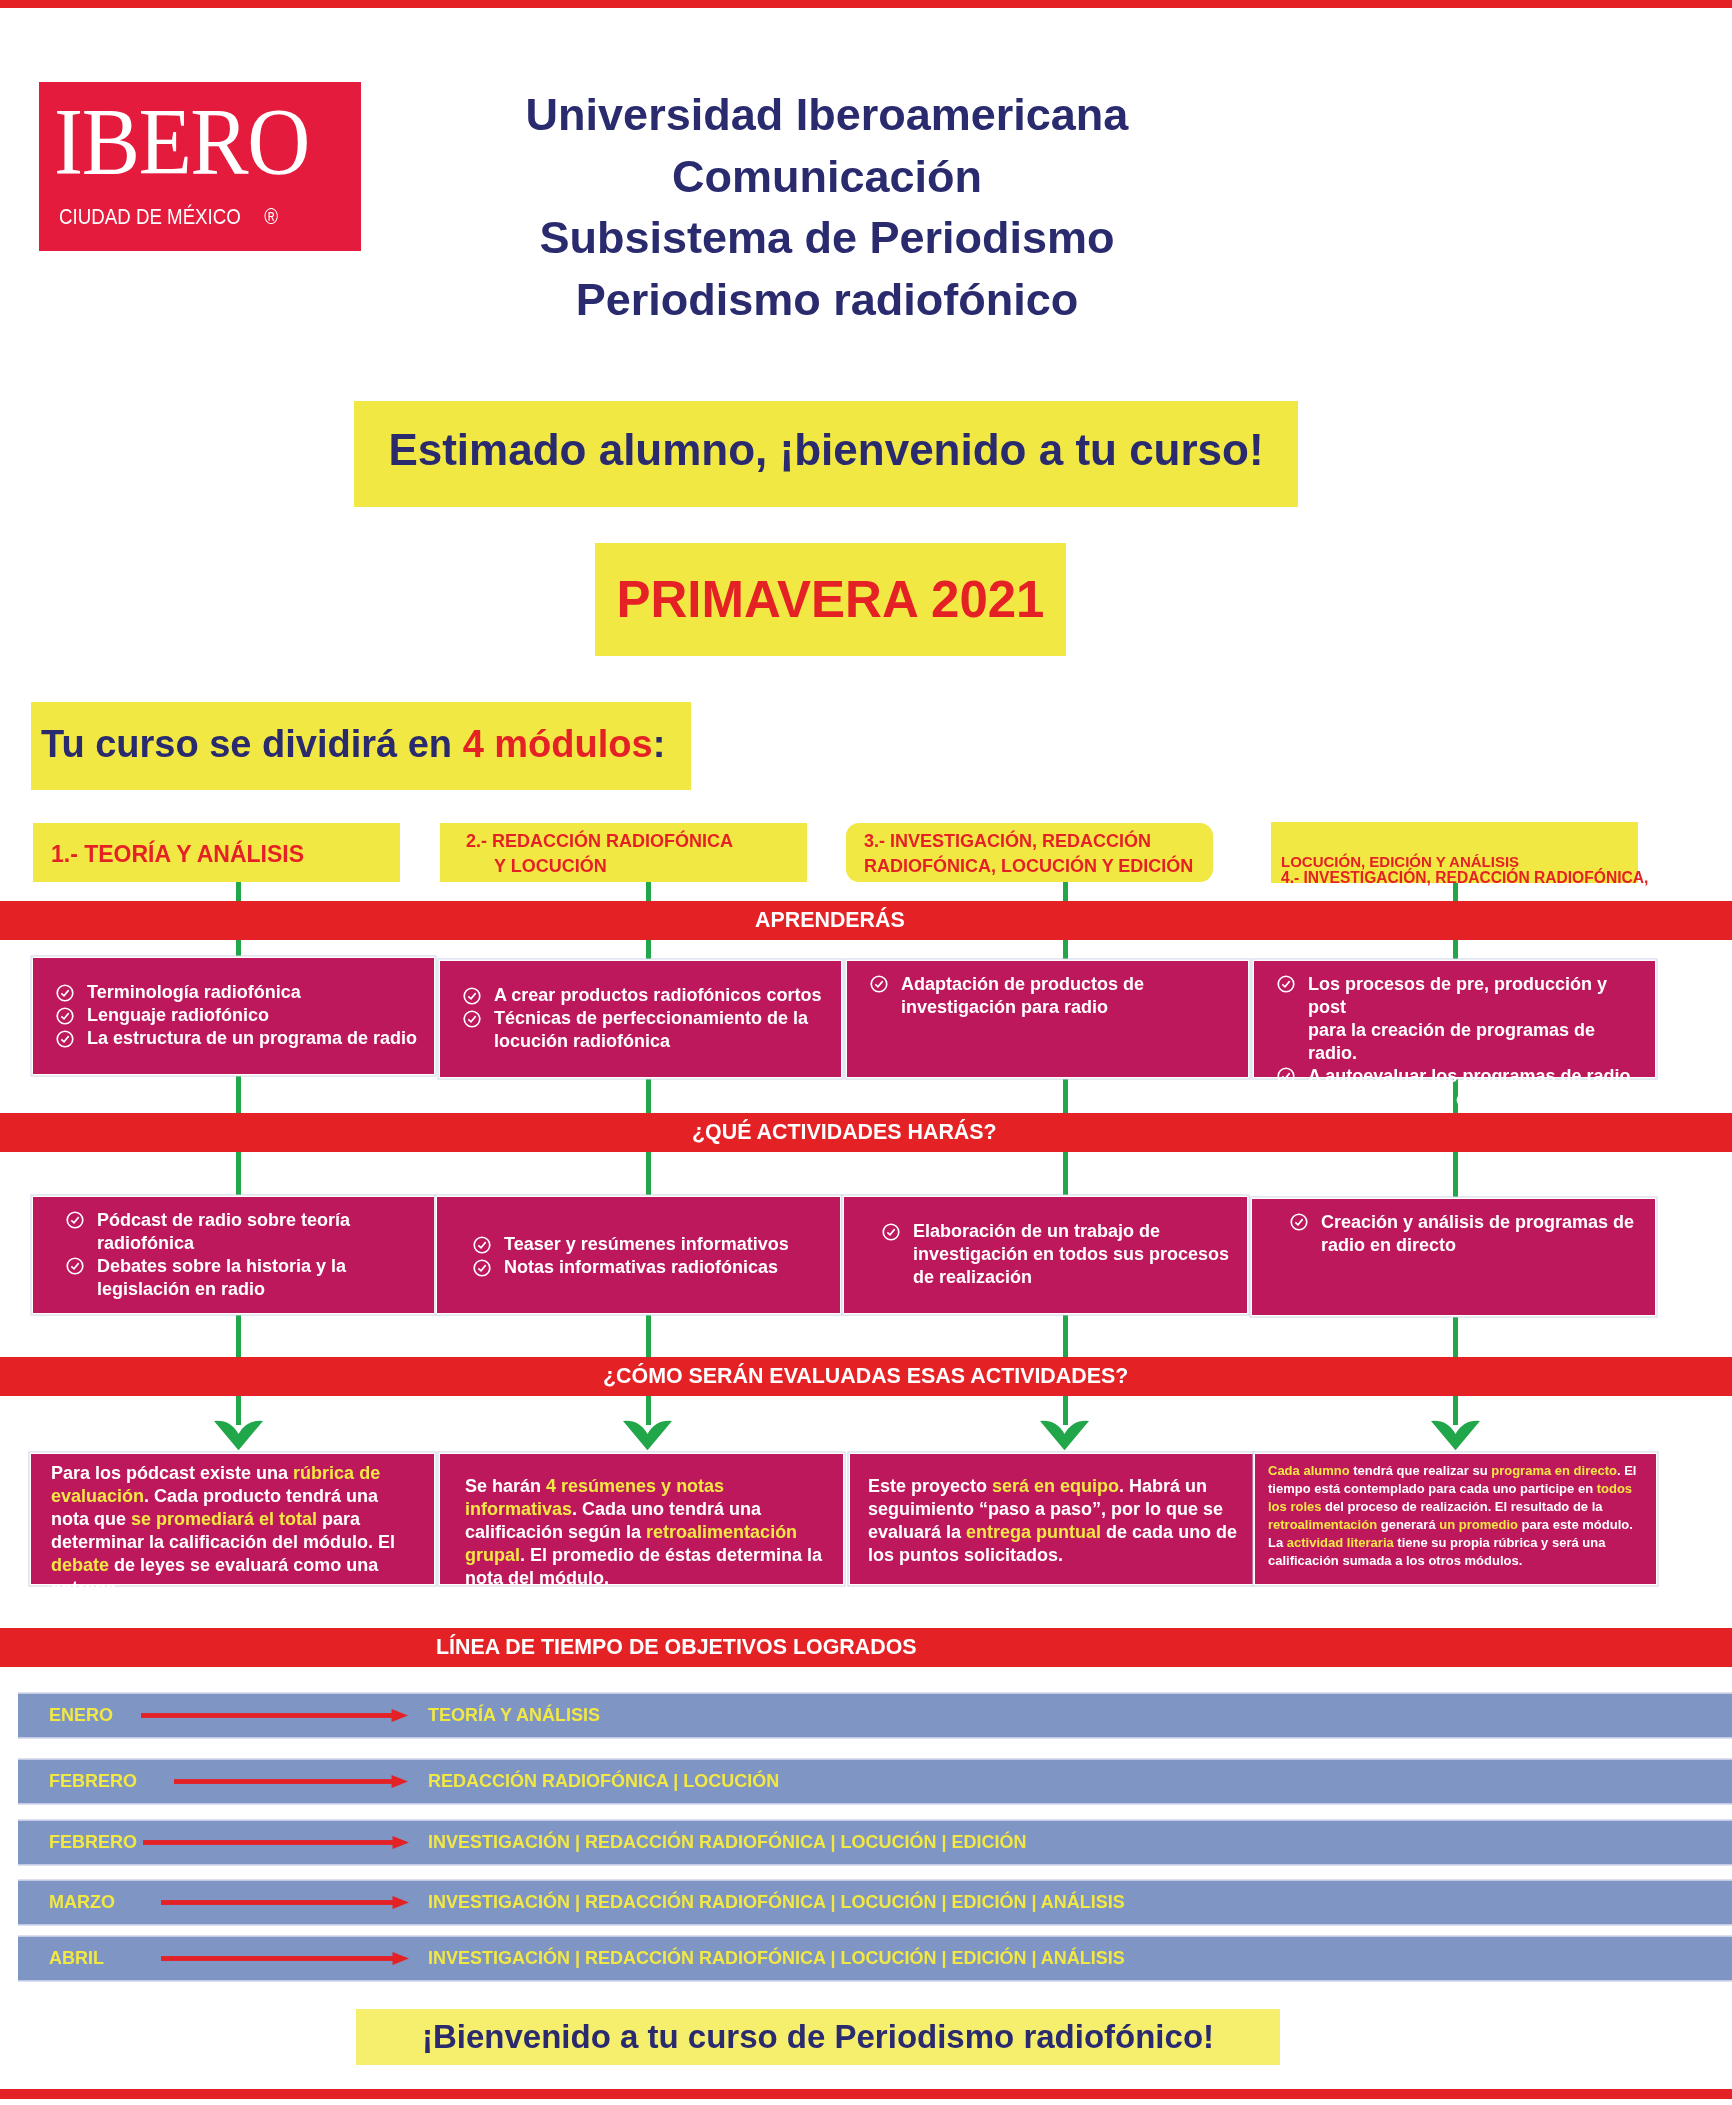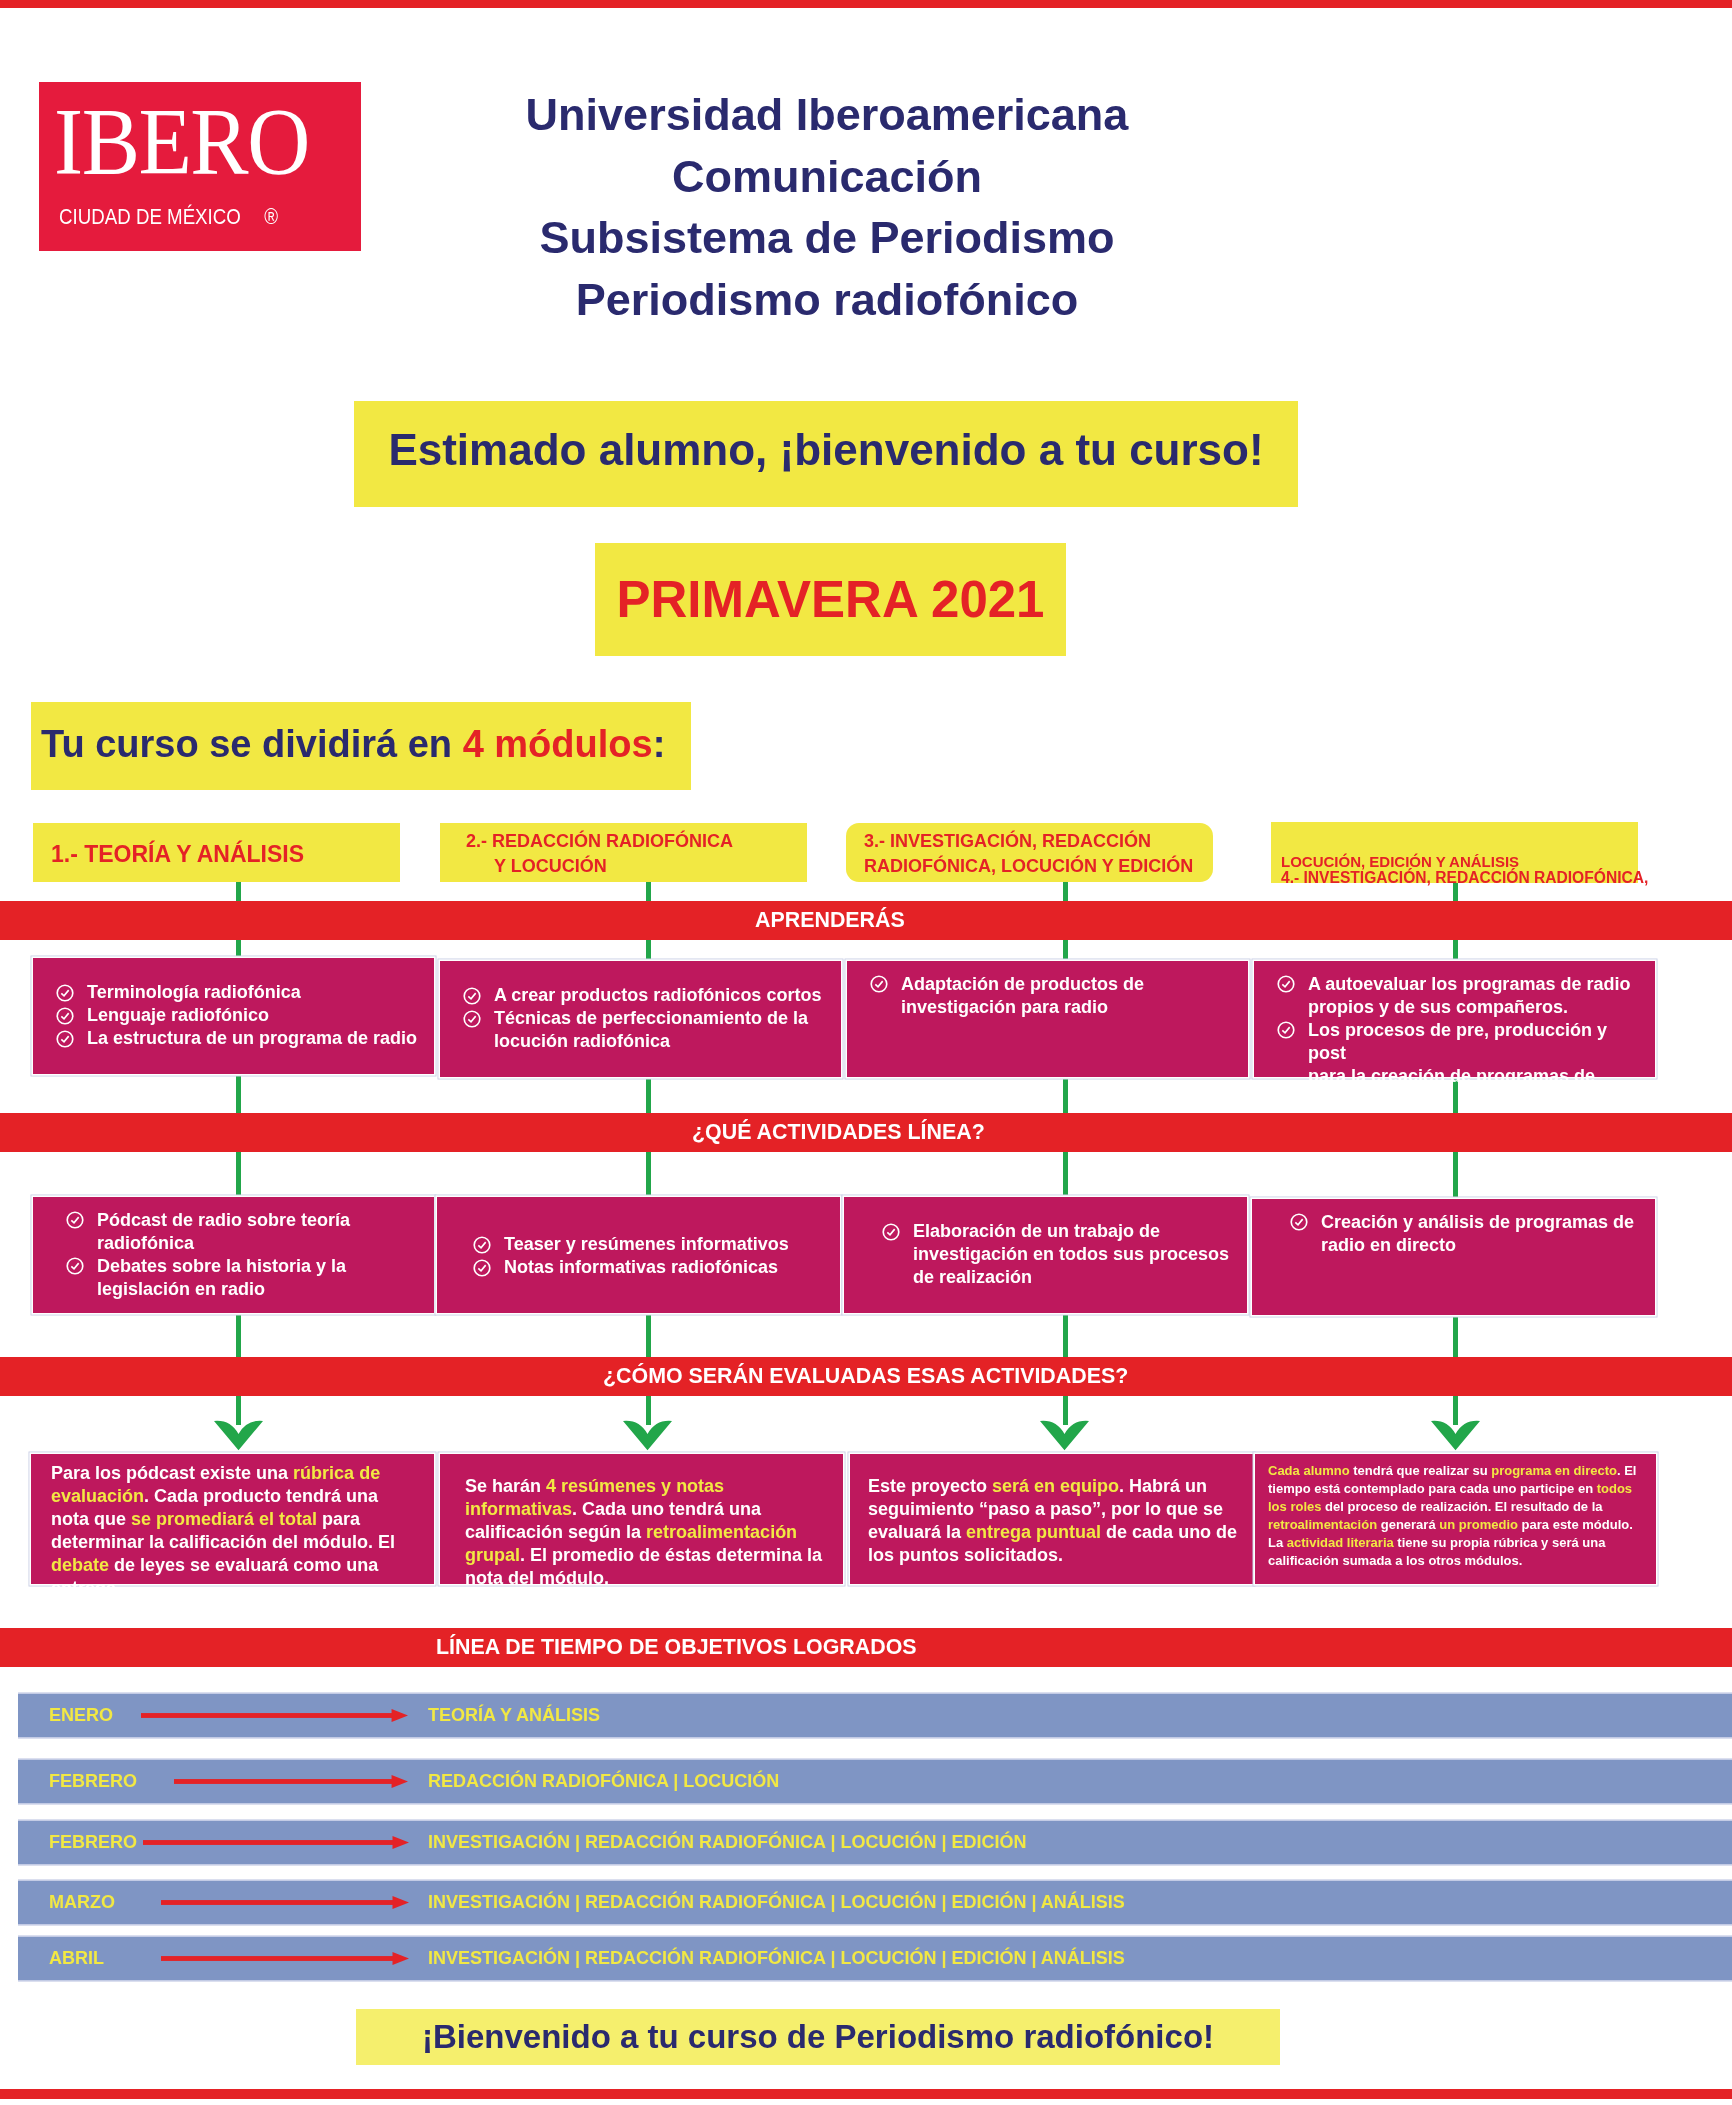--- a/index.html
+++ b/index.html
@@ -143,36 +143,36 @@
       </div>
     </div>
 </div>
 <div class="bbox" style="left:1254px;top:961px;width:401px;height:116px;">
   <div class="blist" style="top:11.5px;">
       <div class="it">
         <svg class="chk" viewBox="0 0 22 22">
           <circle cx="11" cy="11" r="9.5" fill="none" stroke="#fff" stroke-width="2"></circle>
           <path d="M6.5 11.5 L9.8 14.5 L15.5 7.5" fill="none" stroke="#fff" stroke-width="2"></path>
         </svg>
+        <div>Los procesos de pre, producción y post</div>
+        <div>para la creación de programas de radio.</div>
+      </div>
+      <div class="it">
+        <svg class="chk" viewBox="0 0 22 22">
+          <circle cx="11" cy="11" r="9.5" fill="none" stroke="#fff" stroke-width="2"></circle>
+          <path d="M6.5 11.5 L9.8 14.5 L15.5 7.5" fill="none" stroke="#fff" stroke-width="2"></path>
+        </svg>
         <div>A autoevaluar los programas de radio</div>
         <div>propios y de sus compañeros.</div>
       </div>
-      <div class="it">
-        <svg class="chk" viewBox="0 0 22 22">
-          <circle cx="11" cy="11" r="9.5" fill="none" stroke="#fff" stroke-width="2"></circle>
-          <path d="M6.5 11.5 L9.8 14.5 L15.5 7.5" fill="none" stroke="#fff" stroke-width="2"></path>
-        </svg>
-        <div>Los procesos de pre, producción y post</div>
-        <div>para la creación de programas de radio.</div>
-      </div>
     </div>
 </div>
 
 <div class="band" style="top:1113px;">
-  <span style="position:absolute;left:692px;">¿QUÉ ACTIVIDADES LÍNEA?</span>
+  <span style="position:absolute;left:692px;">¿QUÉ ACTIVIDADES HARÁS?</span>
 </div>
 
 <div class="bbox" style="left:33px;top:1197px;width:401px;height:116px;">
   <div class="blist" style="top:11.5px;left:33px;">
       <div class="it">
         <svg class="chk" viewBox="0 0 22 22">
           <circle cx="11" cy="11" r="9.5" fill="none" stroke="#fff" stroke-width="2"></circle>
           <path d="M6.5 11.5 L9.8 14.5 L15.5 7.5" fill="none" stroke="#fff" stroke-width="2"></path>
         </svg>
         <div>Pódcast de radio sobre teoría</div>

